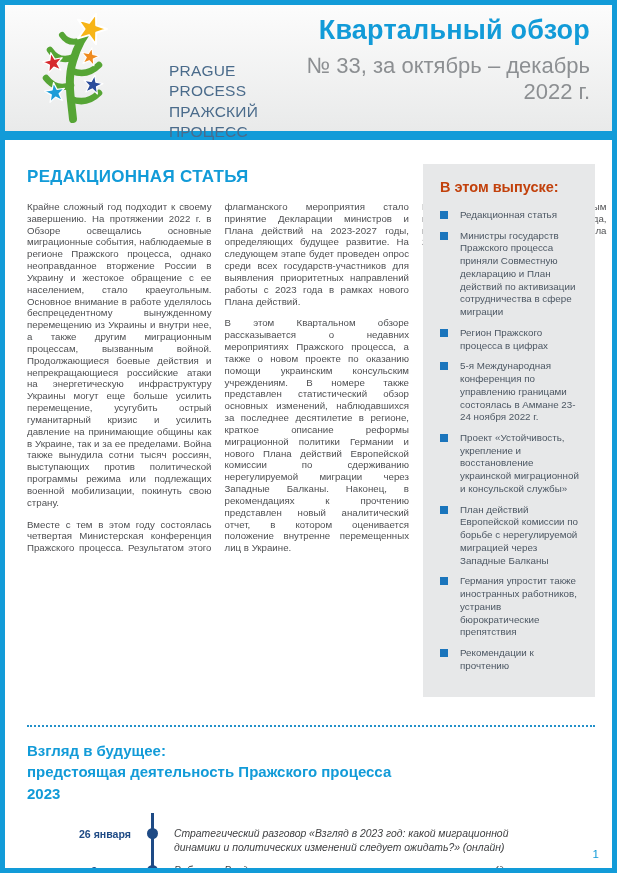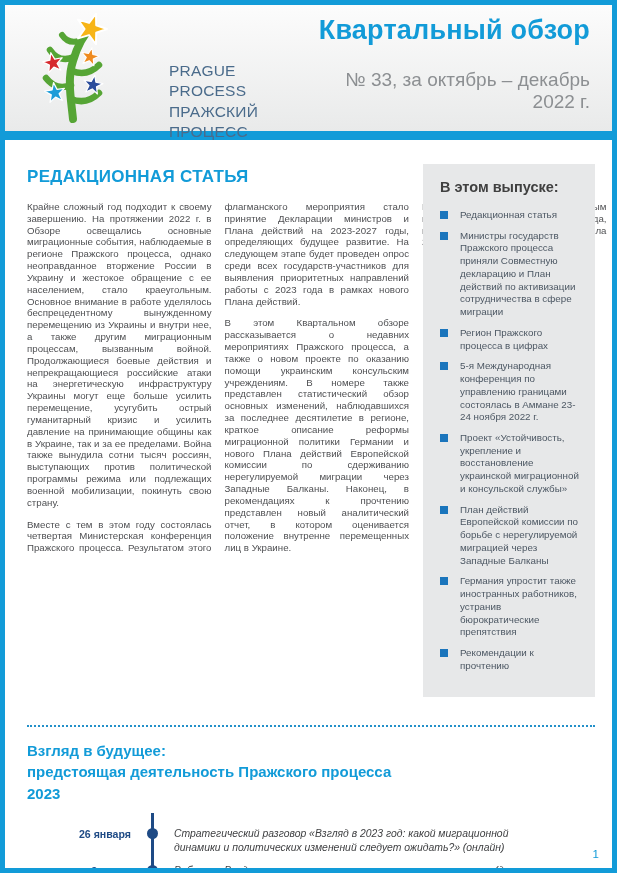--- a/index.html
+++ b/index.html
@@ -11,37 +11,37 @@
   
   .header {
     height:126px; display:flex; justify-content:space-between; align-items:flex-start;
     background:linear-gradient(#fcfcfc, #e9eaea);
   }
   .logo-wrap { display:flex; align-items:flex-start; padding:8px 0 0 20px;gap:34px; }
   .logo-svg { width:104px; height:112px; flex:none; }
   .logo-text { margin-top:48px; margin-left:6px; color:#4a6b8b; font-size:15.5px; line-height:1.32; letter-spacing:0.2px; }
   .masthead { text-align:right; padding:10px 22px 0 0; }
   .q-title { color:#129bd8; font-size:27px; font-weight:bold; letter-spacing:0.2px; }
-  .q-issue { color:#8c8f92; font-size:19px; margin-top:23px; }
+  .q-issue { color:#8c8f92; font-size:22px; margin-top:7px; }
   .blue-bar { height:9px; background:#129bd8; }
   
   .content { padding:24px 17px 0 22px; }
   .main-row { display:flex; align-items:flex-start; }
   .left-col { width:382px; flex:none; }
   .editorial-heading { color:#129bd8; font-size:17px; font-weight:bold; letter-spacing:0.3px; margin:3px 0 14px 0; }
   .article {
     height:360px; column-count:2; column-gap:13px; column-fill:auto;
     font-size:9.7px; line-height:1.22; color:#4f5053; text-align:justify;
   }
   .article p { margin-bottom:10px; }
   
   .sidebar {
     width:180px; margin-left:14px; background:#e7e8e9; padding:15px 13px 16px 17px;
   }
-  .sidebar-heading { color:#404040; font-size:14.5px; font-weight:bold; margin-bottom:14px; }
+  .sidebar-heading { color:#c2410c; font-size:14.5px; font-weight:bold; margin-bottom:14px; }
   .toc { list-style:none; }
   .toc li { position:relative; padding-left:20px; margin-bottom:8px; font-size:9.8px; line-height:1.3; color:#4c5763; cursor:pointer; }
   .toc .bullet { position:absolute; left:0; top:2px; width:8px; height:8px; background:#1b75bc; }
   
   .dotted-sep { border-top:2px dotted #2390c9; margin:28px 0 0 0; }
   .future-heading { margin-top:13px; color:#129bd8; font-size:15px; font-weight:bold; line-height:1.45; }
   .timeline { position:relative; margin-top:6px; padding:16px 0 22px 0; }
   .timeline-line { position:absolute; left:124px; top:2px; bottom:0; width:3px; background:#1e4a85; }
   .event { display:flex; align-items:flex-start; margin-bottom:9px; position:relative; }
   .ev-date { width:104px; flex:none; text-align:right; font-weight:bold; color:#1e4a85; font-size:10.6px; padding-top:1px; }

